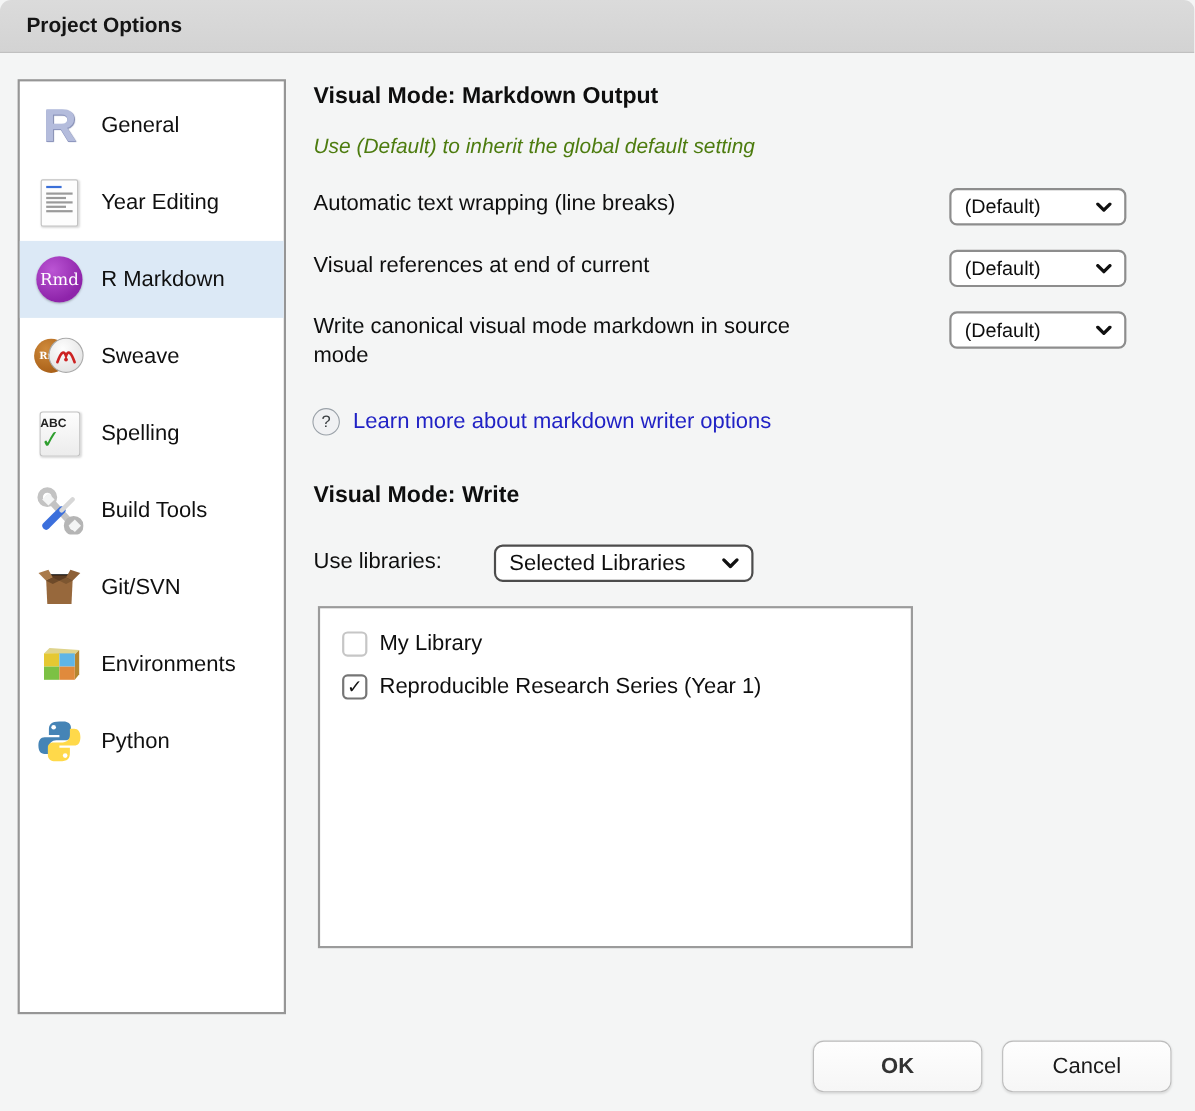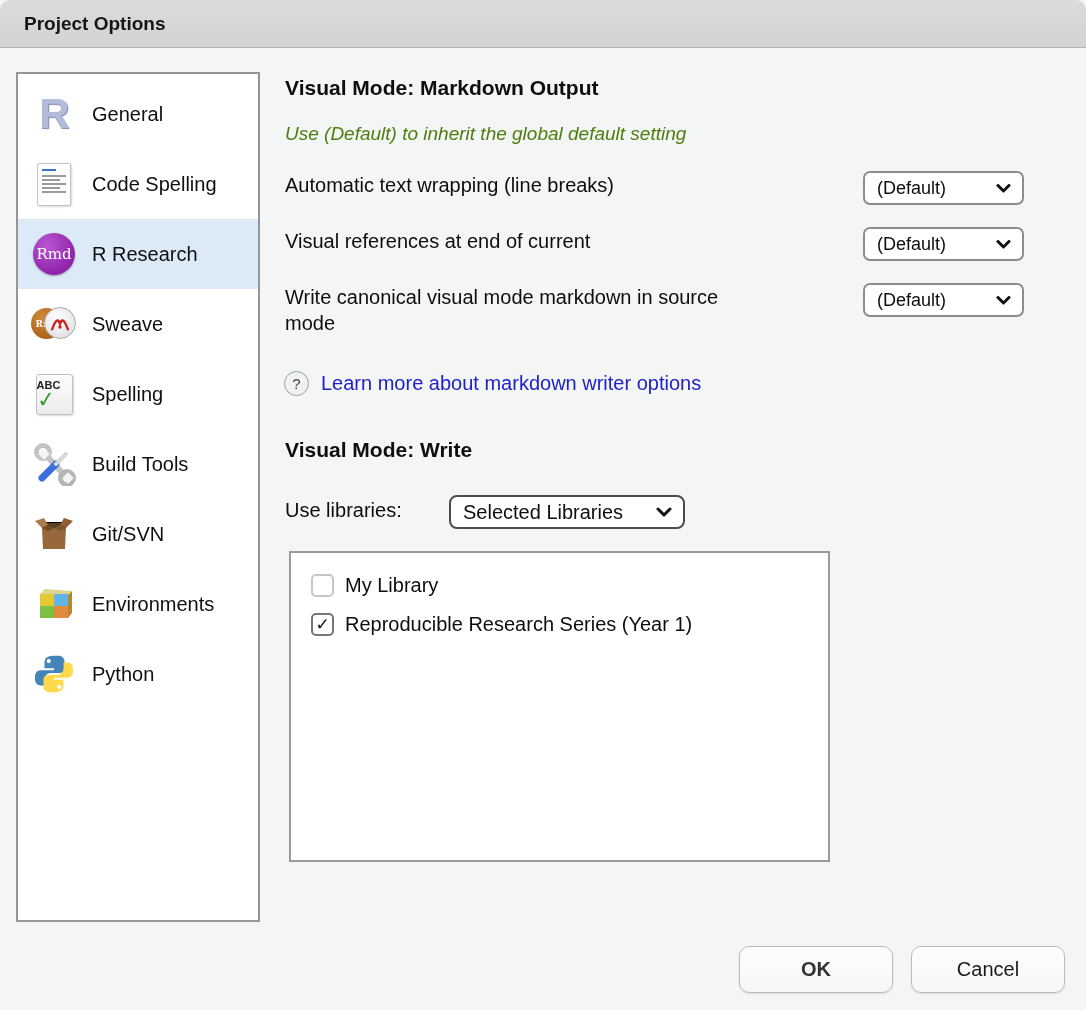--- a/index.html
+++ b/index.html
@@ -176,30 +176,30 @@
       <span class="icon-box">
         <span class="page-icon">
           <span class="ln blue" style="display:block"></span>
           <span class="ln" style="display:block"></span>
           <span class="ln short" style="display:block"></span>
           <span class="ln" style="display:block"></span>
           <span class="ln short" style="display:block"></span>
           <span class="ln" style="display:block"></span>
         </span>
       </span>
-      <span class="side-label">Code Spelling</span>
+      <span class="side-label">Year Editing</span>
     </div>
 
     <div class="side-item sel">
       <span class="icon-box">
         <span class="rmd-circle">
           <span>Rmd</span>
         </span>
       </span>
-      <span class="side-label">R Research</span>
+      <span class="side-label">R Markdown</span>
     </div>
 
     <div class="side-item">
       <span class="icon-box">
         <span class="sweave-wrap">
           <span class="rnw-circle">
               <span>Rnw</span>
             </span>
           <span class="pdf-circle">
             <svg width="22" height="18" viewBox="0 0 28 20">

